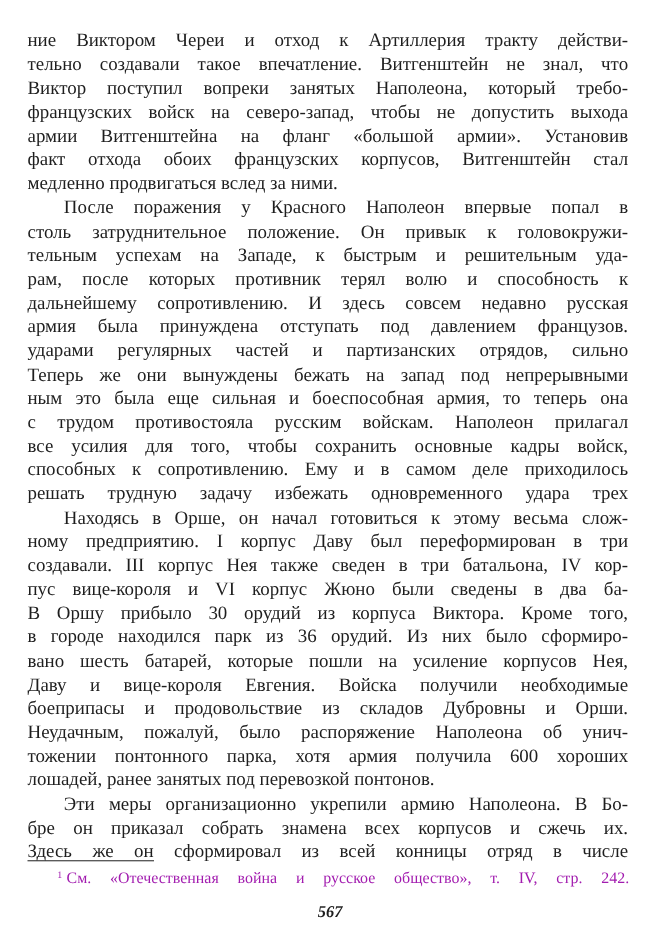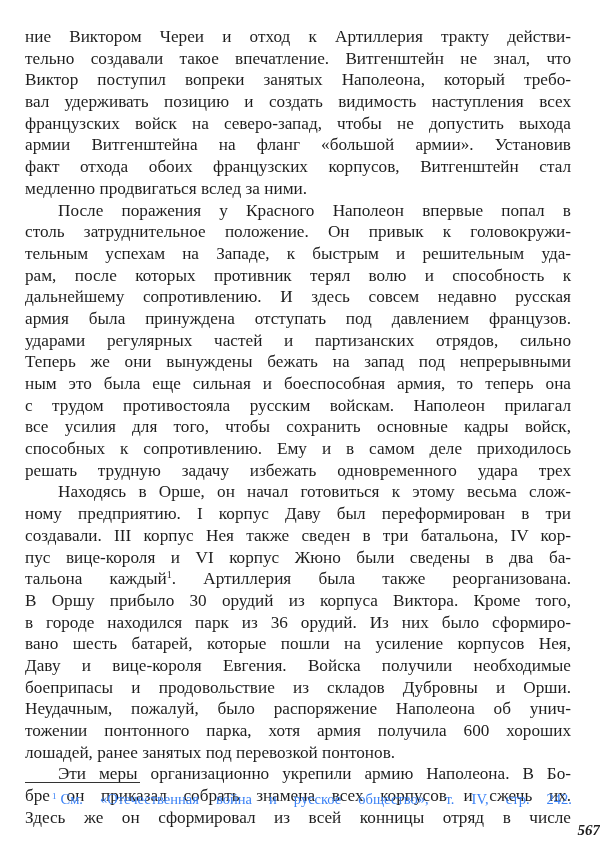--- a/index.html
+++ b/index.html
@@ -17,38 +17,37 @@
     .line.last { text-align-last: left; }
     .line.indent { padding-left: 33px; }
     sup.fn { font-size: 10px; vertical-align: 6px; line-height: 0; }
     .rule {
       position: absolute; left: 25px; top: 782px; width: 115px; height: 1px;
       background: #333;
     }
     .footnote {
       position: absolute; left: 52px; top: 790px; width: 520px;
       font-family: "Liberation Serif", "DejaVu Serif", serif;
-      font-size: 14.5px; line-height: 18px; color: #3b82f6;
+      font-size: 14.5px; line-height: 18px; color: #a21caf;
       text-align: justify; text-align-last: justify; white-space: nowrap;
     }
     .footnote .mark { font-size: 9px; vertical-align: 5px; line-height: 0; margin-right: 4px; }
     .pagenum {
-      position: absolute; left: 0; width: 600px; top: 822px; text-align: right;
+      position: absolute; left: 0; width: 600px; top: 822px; text-align: center;
       font-family: "Liberation Serif", "DejaVu Serif", serif;
       font-style: italic; font-weight: bold; font-size: 15px; color: #1e1e1e;
     }
   </style>
 </head>
 <body>
 
 <div class="page" id="page">
     <span class="line"><span>ние Виктором Череи и отход к Артиллерия тракту действи-</span></span>
     <span class="line"><span>тельно создавали такое впечатление. Витгенштейн не знал, что</span></span>
     <span class="line"><span>Виктор поступил вопреки занятых Наполеона, который требо-</span></span>
-    <span class="line"><span>вал удерживать позицию и создать видимость наступления всех</span></span>
     <span class="line"><span>французских войск на северо-запад, чтобы не допустить выхода</span></span>
     <span class="line"><span>армии Витгенштейна на фланг «большой армии». Установив</span></span>
     <span class="line"><span>факт отхода обоих французских корпусов, Витгенштейн стал</span></span>
     <span class="line last"><span>медленно продвигаться вслед за ними.</span></span>
     <span class="line indent"><span>После поражения у Красного Наполеон впервые попал в</span></span>
     <span class="line"><span>столь затруднительное положение. Он привык к головокружи-</span></span>
     <span class="line"><span>тельным успехам на Западе, к быстрым и решительным уда-</span></span>
     <span class="line"><span>рам, после которых противник терял волю и способность к</span></span>
     <span class="line"><span>дальнейшему сопротивлению. И здесь совсем недавно русская</span></span>
     <span class="line"><span>армия была принуждена отступать под давлением французов.</span></span>
@@ -56,21 +55,20 @@
     <span class="line"><span>Теперь же они вынуждены бежать на запад под непрерывными</span></span>
     <span class="line"><span>ным это была еще сильная и боеспособная армия, то теперь она</span></span>
     <span class="line"><span>с трудом противостояла русским войскам. Наполеон прилагал</span></span>
     <span class="line"><span>все усилия для того, чтобы сохранить основные кадры войск,</span></span>
     <span class="line"><span>способных к сопротивлению. Ему и в самом деле приходилось</span></span>
     <span class="line"><span>решать трудную задачу избежать одновременного удара трех</span></span>
     <span class="line indent"><span>Находясь в Орше, он начал готовиться к этому весьма слож-</span></span>
     <span class="line"><span>ному предприятию. I корпус Даву был переформирован в три</span></span>
     <span class="line"><span>создавали. III корпус Нея также сведен в три батальона, IV кор-</span></span>
     <span class="line"><span>пус вице-короля и VI корпус Жюно были сведены в два ба-</span></span>
-    <span class="line"><span>тальона каждый</span><sup class="fn">1</sup><span>. Артиллерия была также реорганизована.</span></span>
     <span class="line"><span>В Оршу прибыло 30 орудий из корпуса Виктора. Кроме того,</span></span>
     <span class="line"><span>в городе находился парк из 36 орудий. Из них было сформиро-</span></span>
     <span class="line"><span>вано шесть батарей, которые пошли на усиление корпусов Нея,</span></span>
     <span class="line"><span>Даву и вице-короля Евгения. Войска получили необходимые</span></span>
     <span class="line"><span>боеприпасы и продовольствие из складов Дубровны и Орши.</span></span>
     <span class="line"><span>Неудачным, пожалуй, было распоряжение Наполеона об унич-</span></span>
     <span class="line"><span>тожении понтонного парка, хотя армия получила 600 хороших</span></span>
     <span class="line last"><span>лошадей, ранее занятых под перевозкой понтонов.</span></span>
     <span class="line indent"><span>Эти меры организационно укрепили армию Наполеона. В Бо-</span></span>
     <span class="line"><span>бре он приказал собрать знамена всех корпусов и сжечь их.</span></span>

